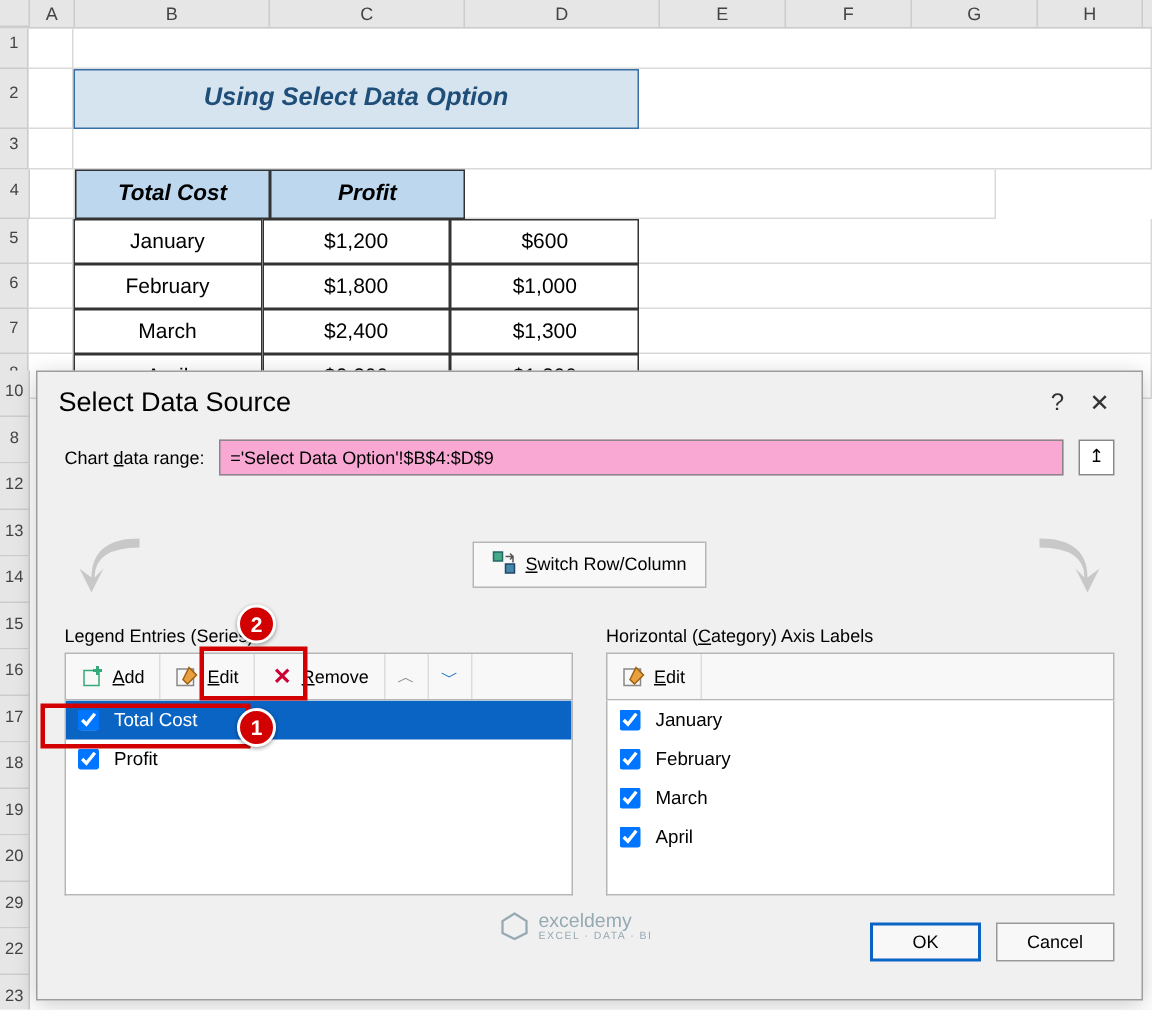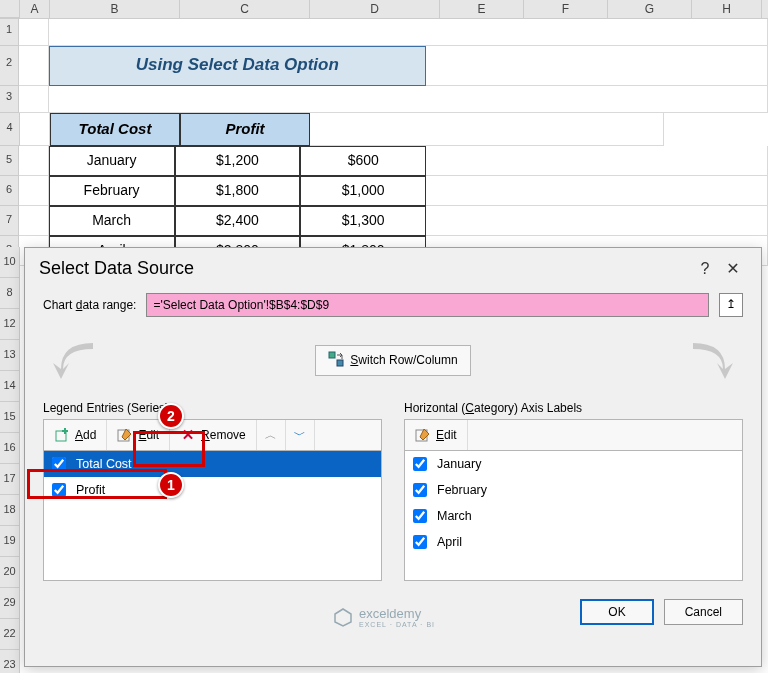--- a/index.html
+++ b/index.html
@@ -16,21 +16,21 @@
 .title-cell { background: #d6e4f0; border: 1px solid #3a6ea5; text-align: center; font-style: italic; font-weight: bold; font-size: 17px; color: #1f4e79; padding: 8px; }
 .th { background: #bdd7ee; border: 1px solid #333; font-style: italic; font-weight: bold; text-align: center; font-size: 15px; padding: 6px; }
 .td { border: 1px solid #333; text-align: center; font-size: 14px; padding: 5px; background: #fff; }
 
 
 .dialog { position: absolute; top: 247px; left: 24px; width: 738px; height: 420px; background: #f0f0f0; border: 1px solid #9e9e9e; box-shadow: 0 3px 14px rgba(0,0,0,0.2); }
 .titlebar { display: flex; align-items: center; padding: 10px 14px 8px; }
 .titlebar .title { flex: 1; font-size: 18px; }
 .titlebar .help, .titlebar .close { width: 28px; text-align: center; font-size: 16px; color: #333; }
 .dlg-body { padding: 6px 18px 14px; }
-.range-row { display: flex; align-items: center; gap: 10px; margin-bottom: 18px; }
+.range-row { display: flex; align-items: center; gap: 10px; margin-bottom: 34px; }
 .range-label { font-size: 12px; }
 .range-input { flex: 1; background: #f9a8d4; border: 1px solid #888; padding: 4px 6px; font-size: 12px; height: 24px; }
 .range-btn { width: 24px; height: 24px; border: 1px solid #888; background: #fff; text-align: center; font-size: 12px; line-height: 20px; }
 
 .switch-row { display: flex; align-items: center; justify-content: space-between; gap: 3px; margin-bottom: 16px; position: relative; }
 .switch-btn { background: #f8f8f8; border: 1px solid #b5b5b5; padding: 5px 12px; font-size: 12px; display: flex; align-items: center; gap: 6px; }
 .arrow-svg { width: 70px; height: 50px; }
 
 .panels { display: flex; gap: 22px; }
 .panel { flex: 1; display: flex; flex-direction: column; }

